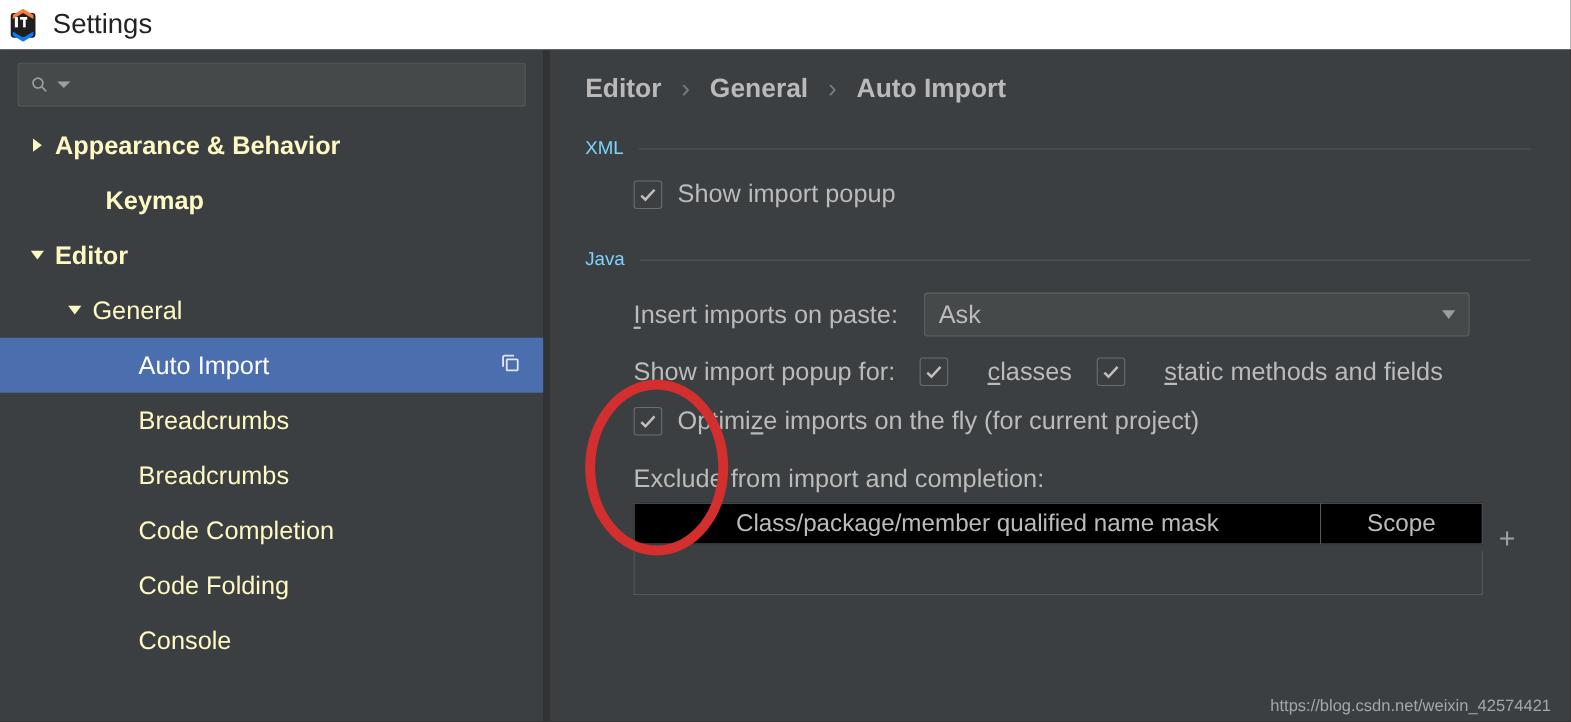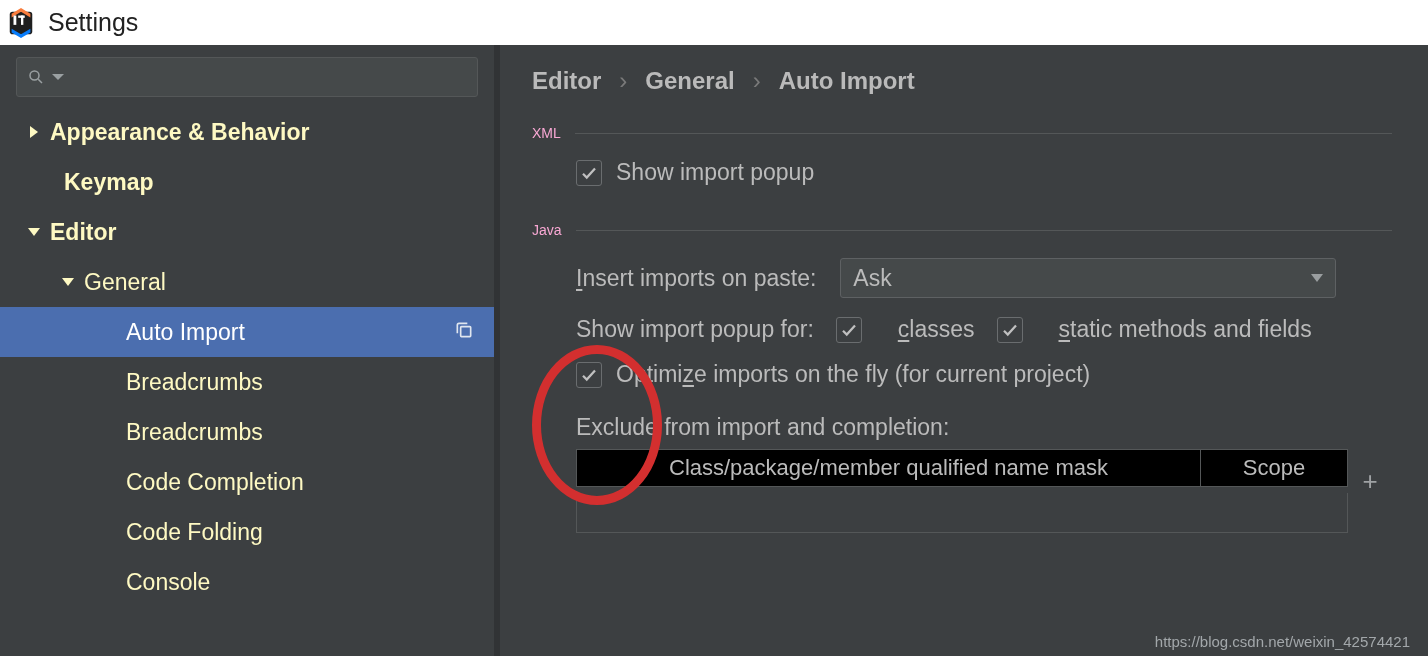--- a/index.html
+++ b/index.html
@@ -28,21 +28,21 @@
     .tri.open { transform: rotate(90deg); }
     
     .divider-v { width: 6px; background: #313335; }
     
     .content { flex: 1; background: #3c3f41; color: #bbbbbb; padding: 22px 36px 0 32px; font-size: 23px; overflow: hidden; position: relative; }
     .breadcrumb { display: flex; align-items: center; gap: 18px; font-size: 24px; }
     .breadcrumb-item { font-weight: 700; color: #bababa; }
     .breadcrumb-sep { color: #7a7a7a; font-weight: 400; }
     
     .section-header { display: flex; align-items: center; margin-top: 30px; }
-    .section-header .label { color: #f9a8d4; font-size: 14px; margin-right: 14px; text-align: center; }
+    .section-header .label { color: #7dd3fc; font-size: 17px; margin-right: 14px; text-align: center; }
     .section-header .line { flex: 1; height: 1px; background: #545758; }
     
     .row { display: flex; align-items: center; margin-top: 18px; padding-left: 44px; }
     .chk { width: 26px; height: 26px; border: 1px solid #6a6d6f; border-radius: 3px; display: flex; align-items: center; justify-content: center; margin-right: 14px; color: #c0c0c0; }
     .chk svg { width: 18px; height: 18px; }
     .lbl { color: #bbbbbb; font-size: 23px; }
     .lbl .ul { text-decoration: underline; text-underline-offset: 3px; }
     
     .form-row { display: flex; align-items: center; margin-top: 20px; padding-left: 44px; }
     .select-wrap { flex: 1; max-width: 496px; height: 40px; background: #45494a; border: 1px solid #5e6163; border-radius: 3px; display: flex; align-items: center; padding: 4px 12px; margin-left: 24px; color: #bbbbbb; justify-content: space-between; }
@@ -92,21 +92,21 @@
             <path d="M4 8 L12 16 L20 8 Z"></path>
           </svg>
         <input class="search-input" placeholder="" style="">
       </div>
     </div>
     <div class="tree">
       <div class="tree-item">
         <span class="tri"></span>
         <span>Appearance &amp; Behavior</span>
       </div>
-      <div class="tree-item" style="padding-left:64px;">
+      <div class="tree-item" style="padding-left:64px;margin-left:32px;">
         <span>Keymap</span>
       </div>
       <div class="tree-item">
         <span class="tri open"></span>
         <span>Editor</span>
       </div>
       <div class="tree-item level-1 plain">
         <span class="tri open"></span>
         <span>General</span>
       </div>

